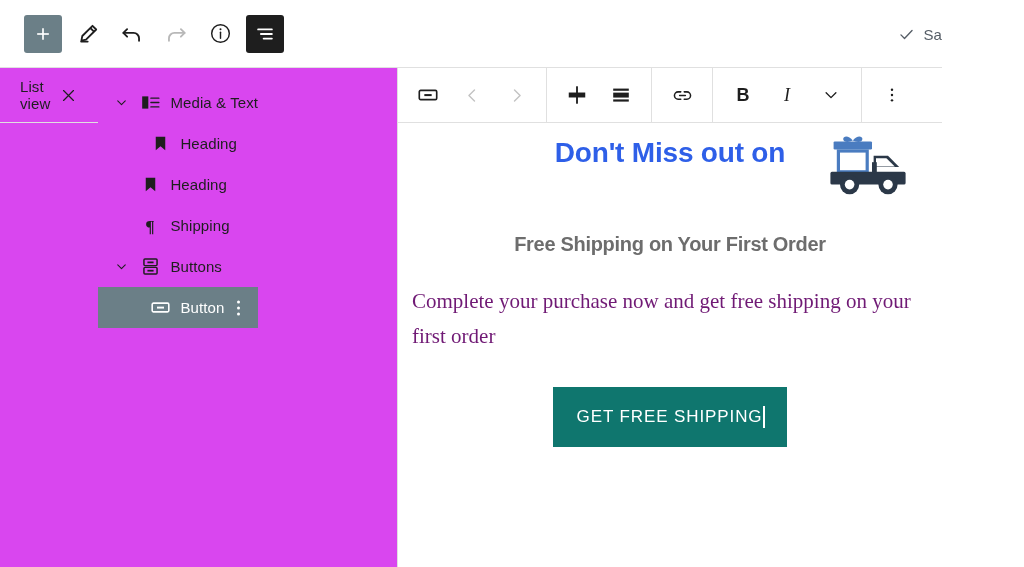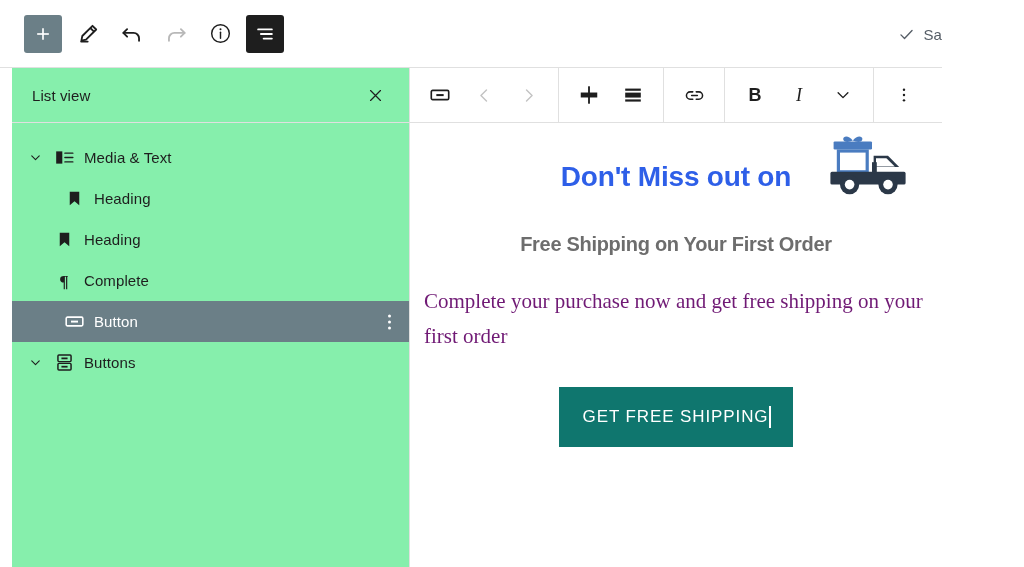--- a/index.html
+++ b/index.html
@@ -38,23 +38,23 @@
     letter-spacing: .1px;
   }
   .check-ico { display: block; }
 
   
   .body { flex: 1 1 auto; display: flex; min-height: 0; }
 
   
   .listpanel {
     width: 398px; flex: 0 0 398px;
-    background: #86efac;
+    background: #d946ef;
     border-right: 1px solid #e0e0e0;
-    display: flex; flex-direction: column; margin-left: 12px;
+    display: flex; flex-direction: row;
   }
   .lp-header {
     height: 55px; flex: 0 0 55px;
     display: flex; align-items: center; justify-content: space-between;
     padding: 0 20px 0 20px;
     border-bottom: 1px solid #e0e0e0;
   }
   .lp-title { font-size: 15px; color: #1e1e1e; font-weight: 400; letter-spacing: .1px; }
   .lp-close { width: 28px; height: 28px; display:flex; align-items:center; justify-content:center; cursor: pointer; background:none; border:none; }
   .lp-list { padding-top: 14px; }
@@ -86,21 +86,21 @@
   .bt-btn {
     width: 44px; height: 54px;
     display: flex; align-items: center; justify-content: center;
     background: none; border: none; cursor: pointer;
   }
 
   .content { flex: 1 1 auto; padding: 0 12px 0 12px; position: relative; overflow: hidden; }
 
   .hero-row { position: relative; height: 96px; }
   .hero-title {
-    position: absolute; left: 0; right: 0; top: 38px;
+    position: absolute; left: 0; right: 0; top: 14px;
     text-align: center;
     font-size: 28px; font-weight: bold; color: #2e5fe8;
     letter-spacing: -0.2px;
     font-family: "Liberation Sans", sans-serif;
   }
   .truck-wrap { position: absolute; right: 18px; top: 4px; }
 
   .sub-title {
     margin-top: 14px;
     text-align: center;
@@ -237,55 +237,55 @@
           <span class="lp-label">Heading</span>
         </div>
 
         <div class="lp-row">
           <span class="lp-chevron empty"></span>
           <span class="lp-icon">
             <svg width="20" height="20" viewBox="0 0 24 24">
               <text x="12" y="19" font-family="Liberation Serif, serif" font-size="21" font-weight="bold" fill="#1e1e1e" text-anchor="middle">¶</text>
             </svg>
           </span>
-          <span class="lp-label">Complete</span>
+          <span class="lp-label">Shipping</span>
+        </div>
+
+        <div class="lp-row">
+          <span class="lp-chevron">
+            <svg width="15" height="15" viewBox="0 0 24 24">
+                <path d="M6 9.5l6 6 6-6" fill="none" stroke="#1e1e1e" stroke-width="1.8" stroke-linecap="round" stroke-linejoin="round"></path>
+              </svg>
+          </span>
+          <span class="lp-icon">
+            <svg width="21" height="21" viewBox="0 0 24 24">
+              <rect x="4.5" y="3.5" width="15" height="7.5" rx="1.2" fill="none" stroke="#1e1e1e" stroke-width="1.7"></rect>
+              <rect x="8.5" y="6.3" width="7" height="2" fill="#1e1e1e"></rect>
+              <rect x="4.5" y="13" width="15" height="7.5" rx="1.2" fill="none" stroke="#1e1e1e" stroke-width="1.7"></rect>
+              <rect x="8.5" y="15.8" width="7" height="2" fill="#1e1e1e"></rect>
+            </svg>
+          </span>
+          <span class="lp-label">Buttons</span>
         </div>
 
         <div class="lp-row indent-1 selected">
           <span class="lp-icon">
             <svg width="21" height="21" viewBox="0 0 24 24">
               <rect x="2.5" y="7" width="19" height="10" rx="1.5" fill="none" stroke="#ffffff" stroke-width="1.8"></rect>
               <rect x="8" y="11" width="8" height="2.2" fill="#ffffff"></rect>
             </svg>
           </span>
           <span class="lp-label">Button</span>
           <span class="lp-dots">
               <i></i>
               <i></i>
               <i></i>
             </span>
         </div>
 
-        <div class="lp-row">
-          <span class="lp-chevron">
-            <svg width="15" height="15" viewBox="0 0 24 24">
-                <path d="M6 9.5l6 6 6-6" fill="none" stroke="#1e1e1e" stroke-width="1.8" stroke-linecap="round" stroke-linejoin="round"></path>
-              </svg>
-          </span>
-          <span class="lp-icon">
-            <svg width="21" height="21" viewBox="0 0 24 24">
-              <rect x="4.5" y="3.5" width="15" height="7.5" rx="1.2" fill="none" stroke="#1e1e1e" stroke-width="1.7"></rect>
-              <rect x="8.5" y="6.3" width="7" height="2" fill="#1e1e1e"></rect>
-              <rect x="4.5" y="13" width="15" height="7.5" rx="1.2" fill="none" stroke="#1e1e1e" stroke-width="1.7"></rect>
-              <rect x="8.5" y="15.8" width="7" height="2" fill="#1e1e1e"></rect>
-            </svg>
-          </span>
-          <span class="lp-label">Buttons</span>
-        </div>
-
       </div>
     </div>
 
     <div class="canvas">
 
       <div class="blocktoolbar">
 
         <div class="bt-group">
           <button class="bt-btn">
             <svg width="22" height="22" viewBox="0 0 24 24">

